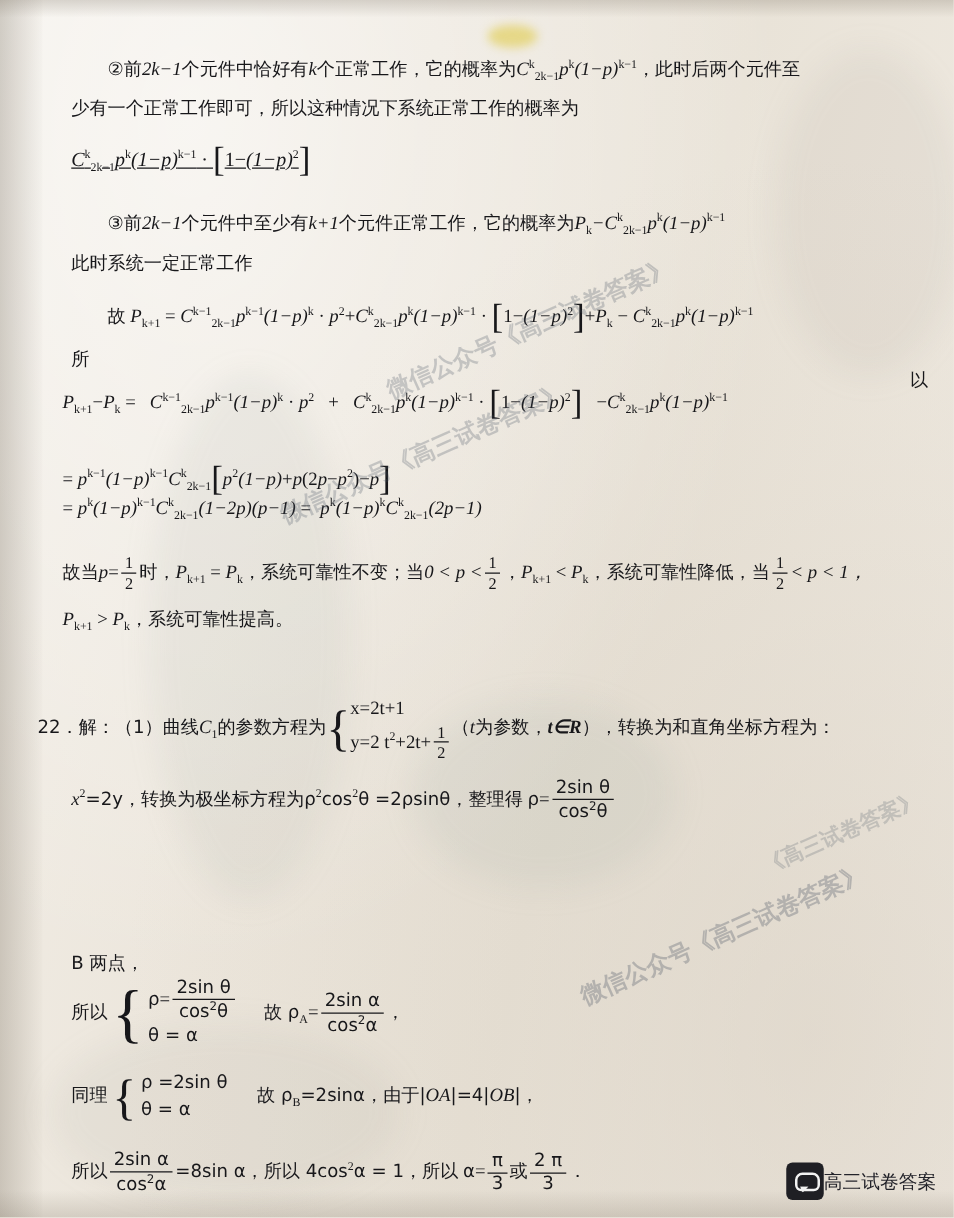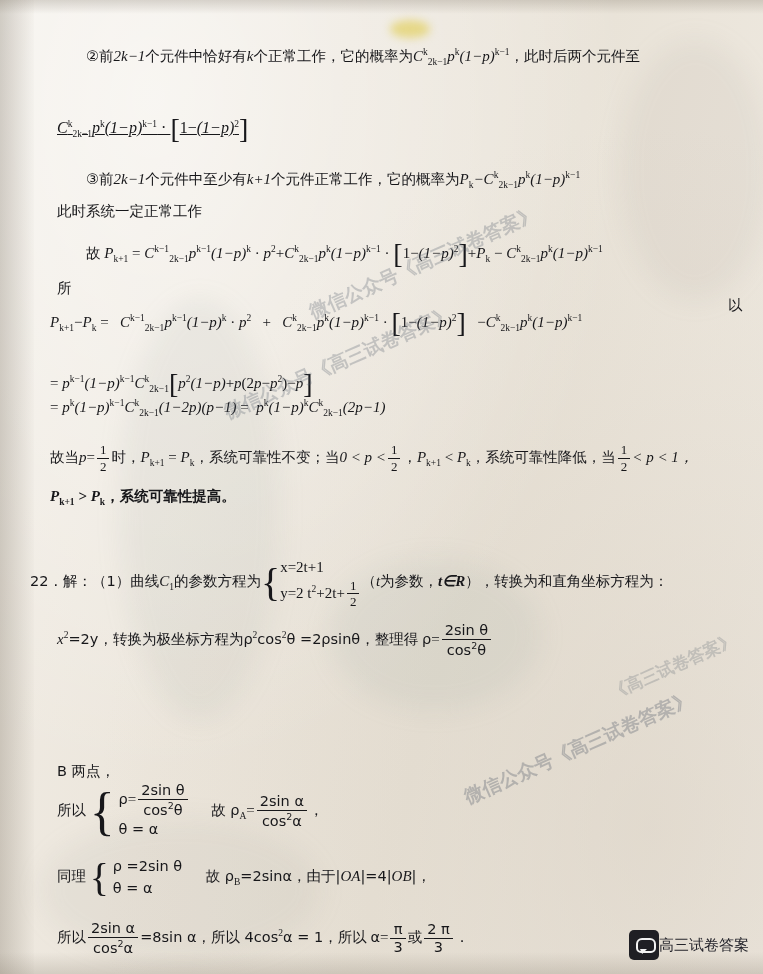--- a/index.html
+++ b/index.html
@@ -83,20 +83,21 @@
 <div class="edge-left"></div>
 <div class="edge-top"></div>
 <div class="edge-bottom"></div>
 
 <div class="content">
 
   <div class="line" style="left:86px;top:47px;">
     <span class="cn">②前</span><span class="it">2k−1</span><span class="cn">个元件中恰好有</span><span class="it">k</span><span class="cn">个正常工作，它的概率为</span><span class="it">C</span><sup>k</sup><sub>2k−1</sub><span class="it">p</span><sup>k</sup><span class="it">(1−p)</span><sup>k−1</sup><span class="cn">，此时后两个元件至</span>
   </div>
 
+  <div class="line cn" style="left:57px;top:80px;">少有一个正常工作即可，所以这种情况下系统正常工作的概率为</div>
 
   <div class="line" style="left:57px;top:118px;font-size:16px;text-decoration:underline;">
     <span class="it">C</span><sup>k</sup><sub>2k−1</sub><span class="it">p</span><sup>k</sup><span class="it">(1−p)</span><sup>k−1</sup> ·
     <span class="bigbr">[</span>1−<span class="it">(1−p)</span><sup>2</sup><span class="bigbr">]</span>
   </div>
 
   <div class="line" style="left:86px;top:170px;">
     <span class="cn">③前</span><span class="it">2k−1</span><span class="cn">个元件中至少有</span><span class="it">k+1</span><span class="cn">个元件正常工作，它的概率为</span><span class="it">P</span><sub>k</sub><span class="it">−C</span><sup>k</sup><sub>2k−1</sub><span class="it">p</span><sup>k</sup><span class="it">(1−p)</span><sup>k−1</sup>
   </div>
 
@@ -120,21 +121,21 @@
   </div>
 
   <div class="line" style="left:50px;top:398px;font-size:15px;">
     = <span class="it">p</span><sup>k</sup><span class="it">(1−p)</span><sup>k−1</sup><span class="it">C</span><sup>k</sup><sub>2k−1</sub><span class="it">(1−2p)(p−1)</span> = &nbsp;<span class="it">p</span><sup>k</sup><span class="it">(1−p)</span><sup>k</sup><span class="it">C</span><sup>k</sup><sub>2k−1</sub><span class="it">(2p−1)</span>
   </div>
 
   <div class="line" style="left:50px;top:443px;">
     <span class="cn">故当</span><span class="it">p</span><span>=</span><span class="frac fs"><span class="num">1</span><span class="den">2</span></span><span class="cn">时，</span><span class="it">P</span><sub>k+1</sub><span> = </span><span class="it">P</span><sub>k</sub><span class="cn">，系统可靠性不变；当</span><span class="it">0 &lt; p &lt;</span><span class="frac fs"><span class="num">1</span><span class="den">2</span></span><span class="cn">，</span><span class="it">P</span><sub>k+1</sub><span> &lt; </span><span class="it">P</span><sub>k</sub><span class="cn">，系统可靠性降低，当</span><span class="frac fs"><span class="num">1</span><span class="den">2</span></span><span class="it">&lt; p &lt; 1，</span>
   </div>
 
-  <div class="line" style="left:50px;top:488px;font-weight:bold;">
+  <div class="line" style="left:50px;top:488px;">
     <span class="it">P</span><sub>k+1</sub><span> &gt; </span><span class="it">P</span><sub>k</sub><span class="cn">，系统可靠性提高。</span>
   </div>
 
   <div class="line" style="left:30px;top:556px;">
     <span class="cn">22．</span><span class="cn">解：</span><span class="cn">（1）曲线</span><span class="it">C</span><sub>1</sub><span class="cn">的参数方程为</span><span class="brace">{</span><span class="sys"><span class="r">x=2t+1</span><span class="r"><span>y=2 t</span><sup>2</sup><span>+2t+</span><span class="frac fs"><span class="num">1</span><span class="den">2</span></span></span></span><span class="cn">（</span><span class="it">t</span><span class="cn">为参数，</span><span class="it" style="font-weight:bold;">t∈R</span><span class="cn">），转换为和直角坐标方程为：</span>
   </div>
 
   <div class="line" style="left:57px;top:622px;">
     <span class="it">x</span><sup>2</sup><span class="cn">=2y，转换为极坐标方程为ρ</span><sup>2</sup><span class="cn">cos</span><sup>2</sup><span class="cn">θ =2ρsinθ，整理得</span>&nbsp;<span class="cn">ρ</span><span>=</span><span class="frac"><span class="num cn">2sin θ</span><span class="den cn"><span>cos</span><sup>2</sup><span>θ</span></span></span>
   </div>

